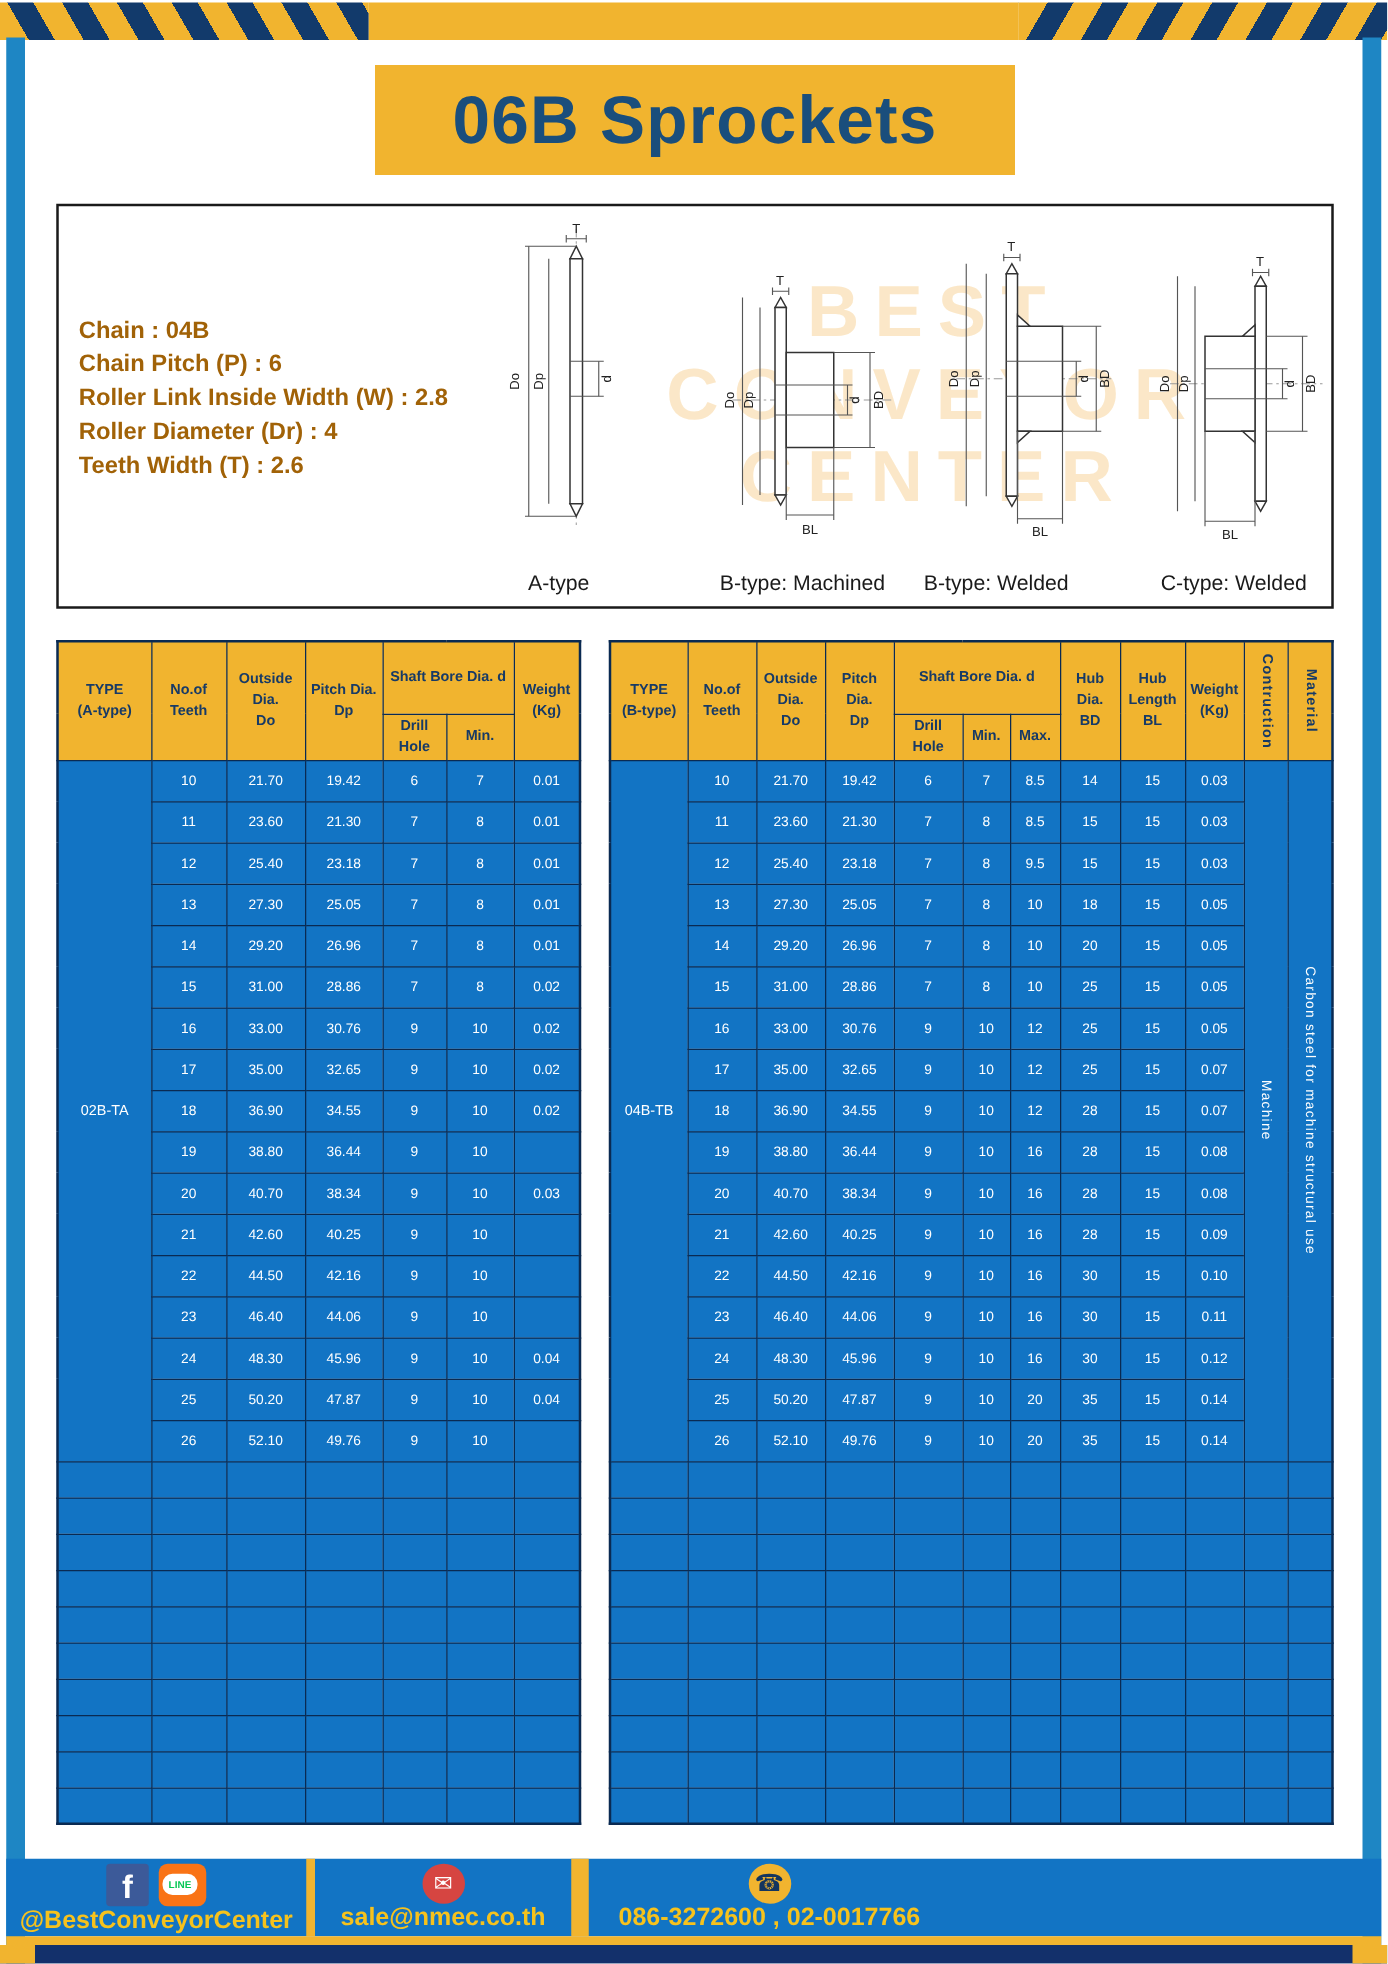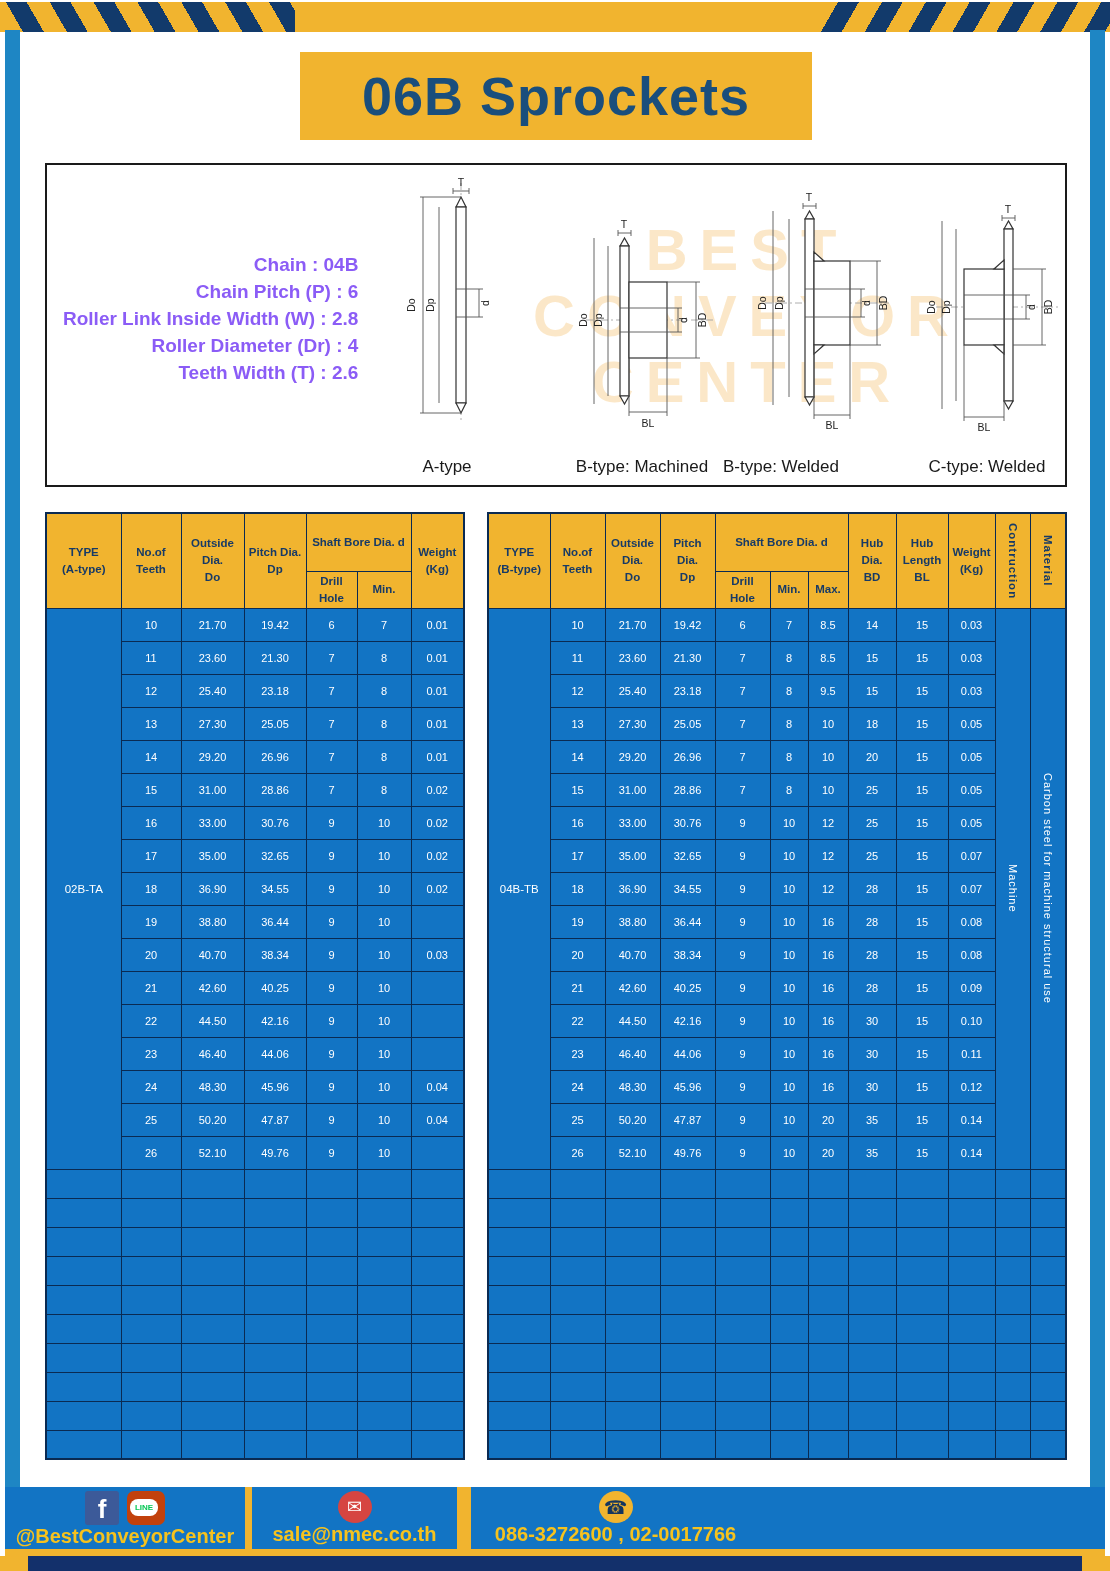--- a/index.html
+++ b/index.html
@@ -18,21 +18,21 @@
 
   
   .title-banner{position:absolute;left:300px;top:52px;width:512px;height:88px;background:#F1B42F;
                 display:flex;align-items:center;justify-content:center;}
   .title-banner h1{margin:0;font-size:54px;font-weight:bold;color:#1A4E7C;letter-spacing:1px;}
 
   
   .spec-box{position:absolute;left:45px;top:163px;width:1018px;height:320px;background:#fff;
             border:2px solid #1a1a1a;}
   .spec-lines{position:absolute;left:16px;top:86px;z-index:3;}
-  .spec-line{font-size:19px;font-weight:bold;color:#8b5cf6;line-height:27px;white-space:nowrap;text-align:right;}
+  .spec-line{font-size:19px;font-weight:bold;color:#a16207;line-height:27px;white-space:nowrap;}
   .watermark{position:absolute;left:400px;top:52px;width:600px;z-index:0;text-align:center;
              font-size:58px;font-weight:bold;color:#F6C87E;opacity:.42;letter-spacing:12px;
              line-height:66px;white-space:pre-line;}
   .dwg{position:absolute;z-index:1;}
   .dwg .shape{fill:#ffffff;stroke:#333;stroke-width:1.2;}
   .dwg .ln{stroke:#555;stroke-width:.9;fill:none;}
   .dwg .cl{stroke:#999;stroke-width:.8;stroke-dasharray:7 3 2 3;}
   .dtx{font-size:10.5px;fill:#222;}
   .dwg-label{position:absolute;bottom:8px;z-index:2;text-align:center;font-size:17px;color:#1a1a1a;}
 
@@ -55,21 +55,21 @@
   .footer-band{position:absolute;left:5px;top:1487px;width:1100px;height:62px;background:#1274C4;
                display:flex;align-items:stretch;}
   .f-sec{display:flex;flex-direction:column;align-items:center;justify-content:space-between;
          padding:4px 0 3px;}
   .sec1{width:240px;} .sec2{width:205px;} .sec3{width:345px;} .sec4{width:289px;}
   .f-sep{width:7px;background:#F1B42F;}
   .f-icons{display:flex;gap:8px;align-items:center;}
   .f-text{color:#F6C21D;font-weight:bold;font-size:20px;white-space:nowrap;}
   .fb-icon{width:34px;height:34px;background:#3C5A99;color:#fff;font-weight:bold;font-size:26px;
            display:flex;align-items:flex-end;justify-content:center;border-radius:3px;line-height:32px;}
-  .line-icon{width:38px;height:34px;background:#c2410c;border-radius:7px;position:relative;}
+  .line-icon{width:38px;height:34px;background:#f97316;border-radius:7px;position:relative;}
   .line-bubble{position:absolute;left:3px;top:8px;width:28px;height:17px;background:#fff;
                border-radius:8px;display:flex;align-items:center;justify-content:center;
                font-size:8px;font-weight:bold;color:#06C755;}
   .mail-icon{width:34px;height:34px;border-radius:50%;background:#D64541;color:#fff;
              display:flex;align-items:center;justify-content:center;font-size:18px;}
   .globe-icon{width:34px;height:34px;border-radius:50%;background:#57C4F0;
               display:flex;align-items:center;justify-content:center;}
   .phone-icon{width:34px;height:34px;border-radius:50%;background:#F1B42F;color:#14355E;
               display:flex;align-items:center;justify-content:center;font-size:19px;}
   .strip-yellow{position:absolute;left:5px;top:1549px;width:1100px;height:7px;background:#F1B42F;}
@@ -219,21 +219,21 @@
       <line class="ln" x1="101" y1="140" x2="134" y2="140"></line>
       <text class="dtx" transform="rotate(-90 140 102)" x="140" y="102" text-anchor="middle">BD</text>
       <line class="ln" x1="52" y1="140" x2="52" y2="216"></line>
       <line class="ln" x1="92" y1="140" x2="92" y2="216"></line>
       <line class="ln" x1="52" y1="212" x2="92" y2="212"></line>
       <text class="dtx" x="72" y="226" text-anchor="middle">BL</text>
     </svg>
 
     <div class="dwg-label" style="left:330px;width:140px">A-type</div>
     <div class="dwg-label" style="left:505px;width:180px">B-type: Machined</div>
-    <div class="dwg-label" style="left:644px;width:180px">B-type: Welded</div>
+    <div class="dwg-label" style="left:660px;width:180px">B-type: Welded</div>
     <div class="dwg-label" style="left:855px;width:170px">C-type: Welded</div>
   </div>
 
   <table class="tbl" style="left:45px;width:418px">
     <colgroup>
       <col style="width:75px">
         <col style="width:60px">
         <col style="width:63px">
         <col style="width:62px">
       <col style="width:51px">

